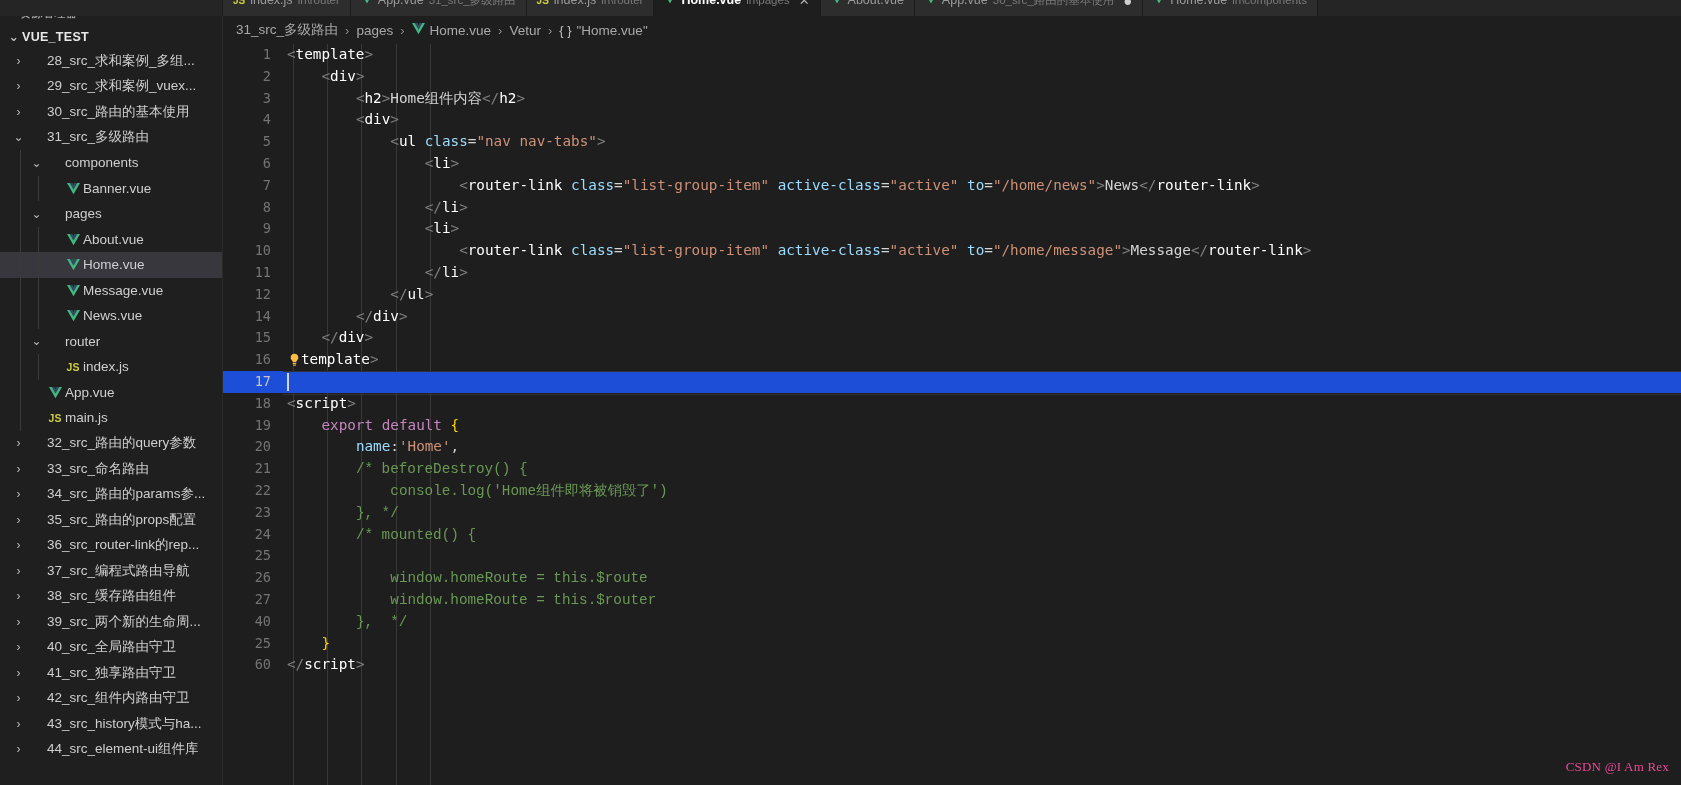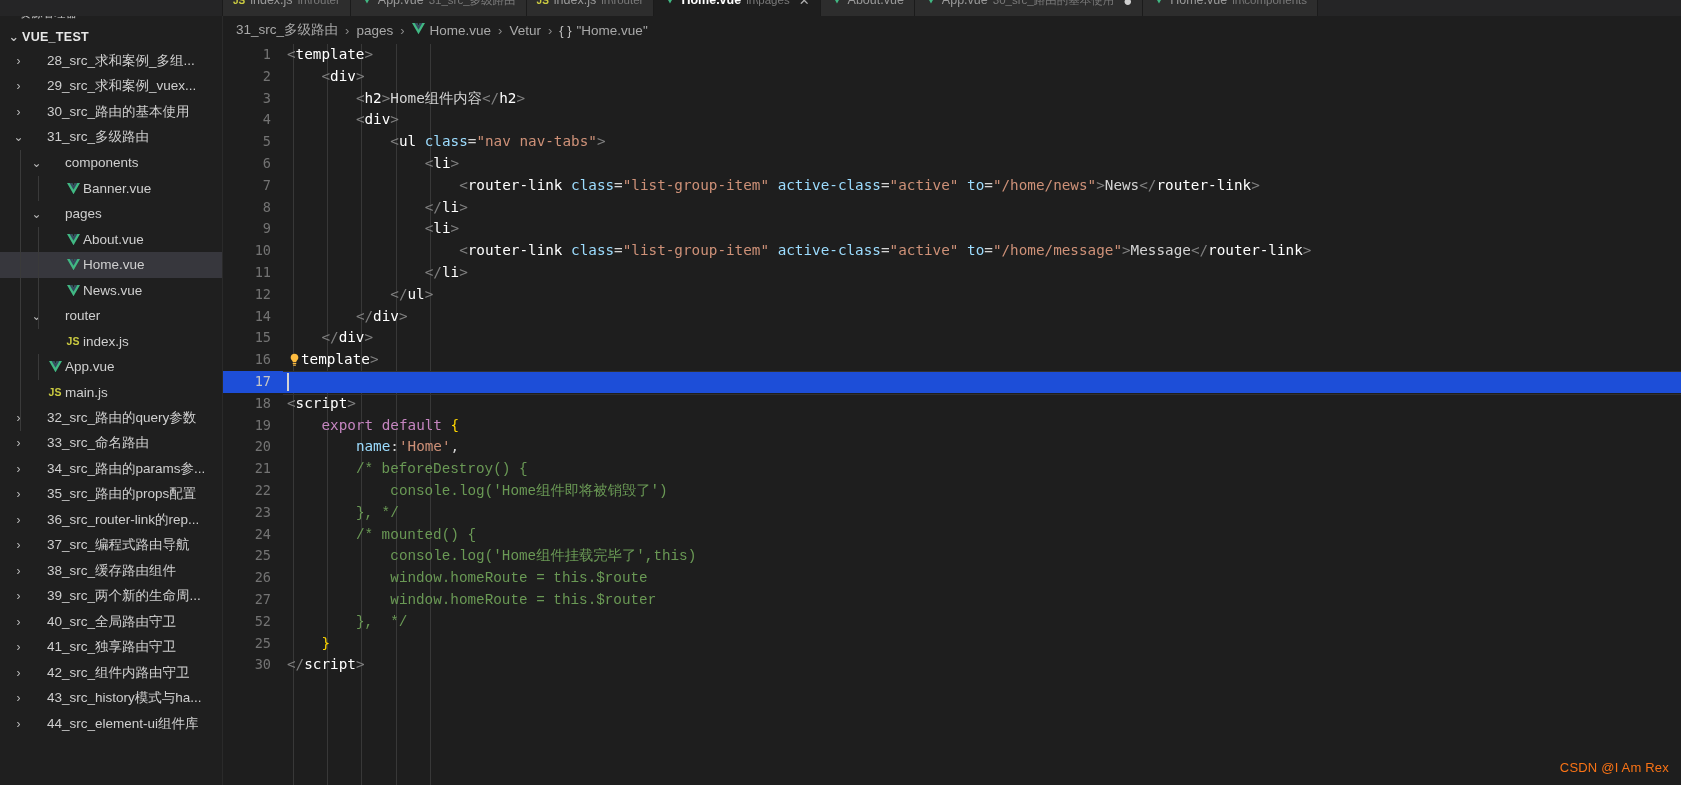--- a/index.html
+++ b/index.html
@@ -175,22 +175,22 @@
     position: relative; top: 2px;
   }
   .bulb {
     display: inline-block; width: 15px; height: 16px;
     position: relative; top: 3px; margin-right: -1px;
     vertical-align: top;
   }
 
   .watermark {
     position: absolute; right: 12px; bottom: 10px;
-    color: #f97316; font-size: 13px;
-    font-family: Liberation Sans, sans-serif;
+    color: #ec4899; font-size: 13px;
+    font-family: Liberation Serif, serif;
     letter-spacing: .2px;
   }
 </style>
 </head>
 <body>
 
 <div class="app">
 
   <div class="tabstrip">
     <div class="side-pad"></div>
@@ -321,20 +321,31 @@
           <div class="trow selected">
             <span style="display:inline-block;width:46px"></span>
             <span class="twist"></span>
             <span class="ficon">
               <svg width="13" height="11.44" viewBox="0 0 24 21">
                 <path d="M14.7 0 12 4.6 9.3 0H0l12 20.8L24 0z" fill="#41b883"></path>
                 <path d="M14.7 0 12 4.6 9.3 0H4.8L12 12.4 19.2 0z" fill="#35495e"></path>
               </svg>
             </span>
             <span class="label">Home.vue</span>
+          </div>
+          <div class="trow">
+            <span style="display:inline-block;width:46px"></span>
+            <span class="twist"></span>
+            <span class="ficon">
+              <svg width="13" height="11.44" viewBox="0 0 24 21">
+                <path d="M14.7 0 12 4.6 9.3 0H0l12 20.8L24 0z" fill="#41b883"></path>
+                <path d="M14.7 0 12 4.6 9.3 0H4.8L12 12.4 19.2 0z" fill="#35495e"></path>
+              </svg>
+            </span>
+            <span class="label">Message.vue</span>
           </div>
           <div class="trow">
             <span style="display:inline-block;width:46px"></span>
             <span class="twist"></span>
             <span class="ficon">
               <svg width="13" height="11.44" viewBox="0 0 24 21">
                 <path d="M14.7 0 12 4.6 9.3 0H0l12 20.8L24 0z" fill="#41b883"></path>
                 <path d="M14.7 0 12 4.6 9.3 0H4.8L12 12.4 19.2 0z" fill="#35495e"></path>
               </svg>
             </span>
@@ -516,25 +527,25 @@
                     <rect x="6.5" y="13" width="3" height="1.1" fill="#fdbc40"></rect>
                   </svg></span><span class="tag">template</span><span class="tagp">&gt;</span></div></div>
             <div class="line current"><div class="gutter">17</div><div class="codetext"><span class="cursor"></span></div></div>
             <div class="line"><div class="gutter">18</div><div class="codetext"><span class="tagp">&lt;</span><span class="tag">script</span><span class="tagp">&gt;</span></div></div>
             <div class="line"><div class="gutter">19</div><div class="codetext">    <span class="kw">export</span> <span class="kw">default</span> <span class="brace">{</span></div></div>
             <div class="line"><div class="gutter">20</div><div class="codetext">        <span class="prop">name</span><span class="punc">:</span><span class="str">'Home'</span><span class="punc">,</span></div></div>
             <div class="line"><div class="gutter">21</div><div class="codetext">        <span class="cmt">/* beforeDestroy() {</span></div></div>
             <div class="line"><div class="gutter">22</div><div class="codetext">            <span class="cmt">console.log('Home组件即将被销毁了')</span></div></div>
             <div class="line"><div class="gutter">23</div><div class="codetext">        <span class="cmt">}, */</span></div></div>
             <div class="line"><div class="gutter">24</div><div class="codetext">        <span class="cmt">/* mounted() {</span></div></div>
-            <div class="line"><div class="gutter">25</div><div class="codetext">            <span class="cmt">console.log('Home组件挂载完毕了',this)</span></div></div>
+            <div class="line"><div class="gutter">25</div></div>
             <div class="line"><div class="gutter">26</div><div class="codetext">            <span class="cmt">window.homeRoute = this.$route</span></div></div>
             <div class="line"><div class="gutter">27</div><div class="codetext">            <span class="cmt">window.homeRoute = this.$router</span></div></div>
-            <div class="line"><div class="gutter">52</div><div class="codetext">        <span class="cmt">},  */</span></div></div>
+            <div class="line"><div class="gutter">40</div><div class="codetext">        <span class="cmt">},  */</span></div></div>
             <div class="line"><div class="gutter">25</div><div class="codetext">    <span class="brace">}</span></div></div>
-            <div class="line"><div class="gutter">30</div><div class="codetext"><span class="tagp">&lt;/</span><span class="tag">script</span><span class="tagp">&gt;</span></div></div>
+            <div class="line"><div class="gutter">60</div><div class="codetext"><span class="tagp">&lt;/</span><span class="tag">script</span><span class="tagp">&gt;</span></div></div>
           </div>
       </div>
 
       <div class="watermark">CSDN @I Am Rex</div>
     </div>
   </div>
 </div>
 
 </body></html>

